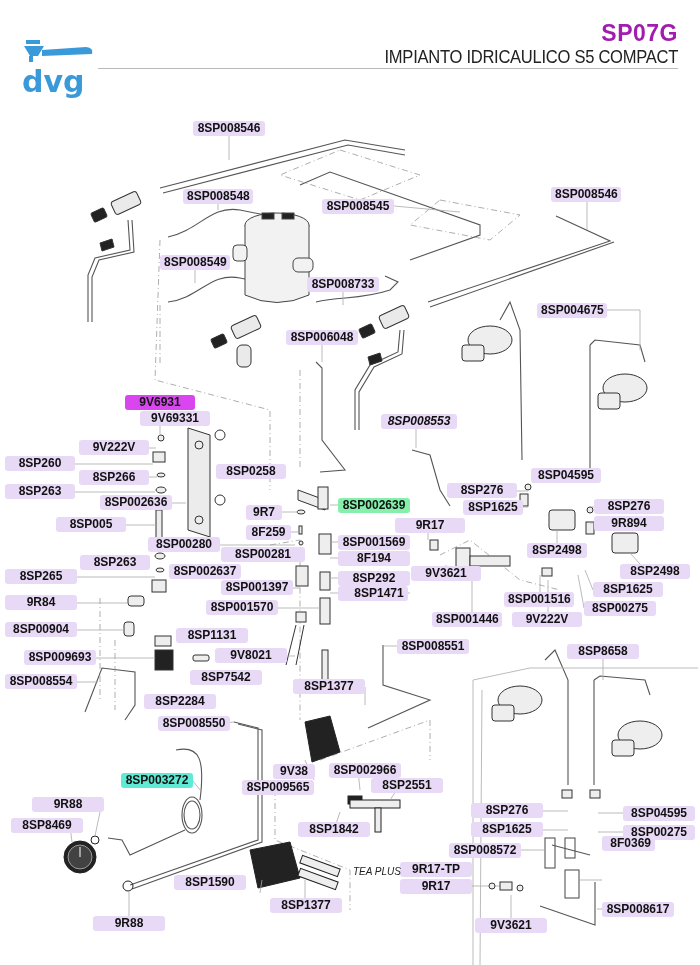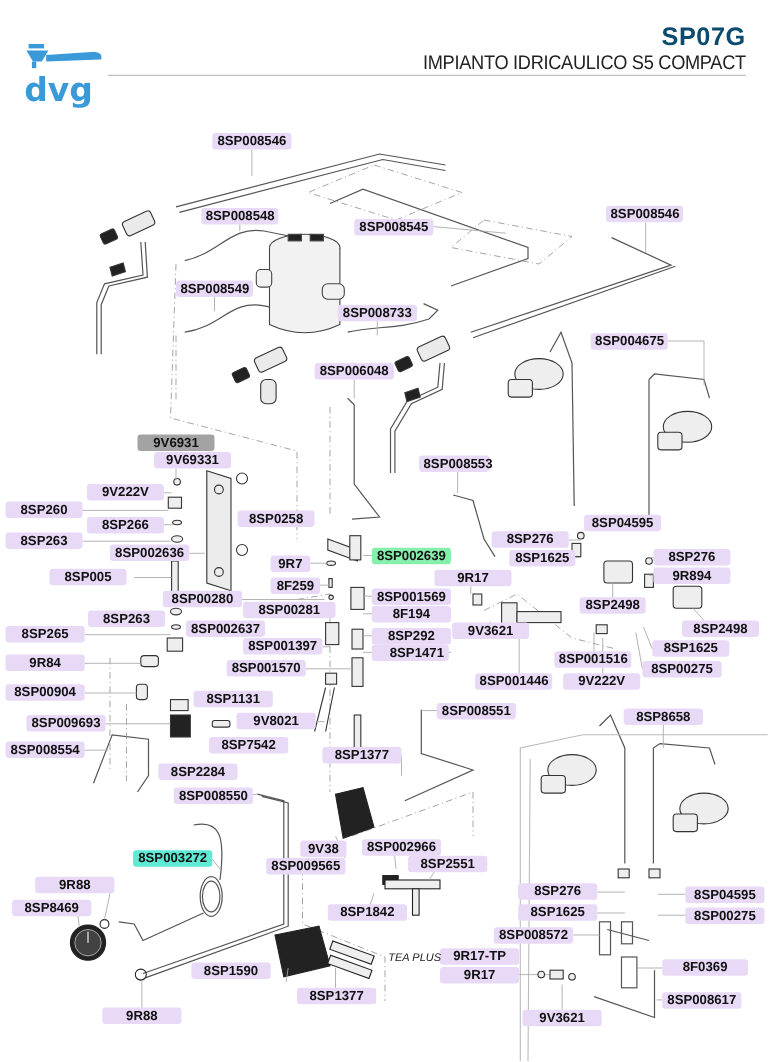--- a/index.html
+++ b/index.html
@@ -1,17 +1,17 @@
 <!DOCTYPE html>
 <html><head>
 <meta charset="utf-8">
 <style>
   html, body { margin:0; padding:0; background:#ffffff; }
   body { width:700px; height:965px; position:relative; overflow:hidden; font-family:"Liberation Sans", sans-serif; }
-  #header-code { position:absolute; right:22px; top:20px; font-size:23px; font-weight:bold; color:#0c4a6e; letter-spacing:0.5px; }
+  #header-code { position:absolute; right:22px; top:20px; font-size:23px; font-weight:bold; color:#a21caf; letter-spacing:0.5px; }
   #header-title { position:absolute; right:22px; top:47px; font-size:18px; color:#222; letter-spacing:-0.3px; font-family:"Liberation Sans", sans-serif; transform:scaleX(0.92); transform-origin:right center; }
   #header-rule { position:absolute; left:98px; right:22px; top:68px; height:1px; background:#b9b9b9; }
   #logo { position:absolute; left:18px; top:38px; width:80px; height:60px; }
   #diagram { position:absolute; left:0; top:0; width:700px; height:965px; }
   .lbl { position:absolute; background:#e8d9f6; color:#111; font-weight:bold; font-size:12px; line-height:15px; height:15px; padding:0 4px; border-radius:3px; text-align:center; white-space:nowrap; font-family:"Liberation Sans", sans-serif; box-sizing:border-box; }
   .note { position:absolute; font-style:italic; font-size:10px; color:#222; font-family:"Liberation Sans", sans-serif; }
 </style>
 </head>
 <body>
 
@@ -286,36 +286,36 @@
 
 <div id="labels">
     <div class="lbl" style="left: 193px; top: 121px; width: 72px; background: rgb(232, 217, 246);">8SP008546</div>
     <div class="lbl" style="left: 183px; top: 189px; width: 70px; background: rgb(232, 217, 246);">8SP008548</div>
     <div class="lbl" style="left: 322px; top: 199px; width: 72px; background: rgb(232, 217, 246);">8SP008545</div>
     <div class="lbl" style="left: 551px; top: 187px; width: 70px; background: rgb(232, 217, 246);">8SP008546</div>
     <div class="lbl" style="left: 160px; top: 255px; width: 70px; background: rgb(232, 217, 246);">8SP008549</div>
     <div class="lbl" style="left: 307px; top: 277px; width: 72px; background: rgb(232, 217, 246);">8SP008733</div>
     <div class="lbl" style="left: 286px; top: 330px; width: 72px; background: rgb(232, 217, 246);">8SP006048</div>
     <div class="lbl" style="left: 537px; top: 303px; width: 70px; background: rgb(232, 217, 246);">8SP004675</div>
-    <div class="lbl" style="left: 125px; top: 395px; width: 70px; background: #a3a3a3;">9V6931</div>
+    <div class="lbl" style="left: 125px; top: 395px; width: 70px; background: #d946ef;">9V6931</div>
     <div class="lbl" style="left: 125px; top: 411px; width: 70px; background: rgb(232, 217, 246); margin-left: 15px;">9V69331</div>
-    <div class="lbl" style="left: 381px; top: 414px; width: 64px; background: rgb(232, 217, 246);">8SP008553</div>
+    <div class="lbl" style="left: 381px; top: 414px; width: 76px; background: rgb(232, 217, 246); font-style: italic;">8SP008553</div>
     <div class="lbl" style="left: 79px; top: 440px; width: 70px; background: rgb(232, 217, 246);">9V222V</div>
     <div class="lbl" style="left: 5px; top: 456px; width: 70px; background: rgb(232, 217, 246);">8SP260</div>
     <div class="lbl" style="left: 79px; top: 470px; width: 70px; background: rgb(232, 217, 246);">8SP266</div>
     <div class="lbl" style="left: 216px; top: 464px; width: 70px; background: rgb(232, 217, 246);">8SP0258</div>
     <div class="lbl" style="left: 531px; top: 468px; width: 70px; background: rgb(232, 217, 246);">8SP04595</div>
     <div class="lbl" style="left: 5px; top: 484px; width: 70px; background: rgb(232, 217, 246);">8SP263</div>
     <div class="lbl" style="left: 447px; top: 483px; width: 70px; background: rgb(232, 217, 246);">8SP276</div>
     <div class="lbl" style="left: 100px; top: 495px; width: 72px; background: rgb(232, 217, 246);">8SP002636</div>
     <div class="lbl" style="left: 338px; top: 498px; width: 72px; background: #86efac;">8SP002639</div>
     <div class="lbl" style="left: 463px; top: 500px; width: 60px; background: rgb(232, 217, 246);">8SP1625</div>
     <div class="lbl" style="left: 594px; top: 499px; width: 70px; background: rgb(232, 217, 246);">8SP276</div>
     <div class="lbl" style="left: 246px; top: 505px; width: 36px; background: rgb(232, 217, 246);">9R7</div>
-    <div class="lbl" style="left: 45px; top: 517px; width: 70px; background: rgb(232, 217, 246);">8SP005</div>
+    <div class="lbl" style="left: 56px; top: 517px; width: 70px; background: rgb(232, 217, 246);">8SP005</div>
     <div class="lbl" style="left: 395px; top: 518px; width: 70px; background: rgb(232, 217, 246);">9R17</div>
     <div class="lbl" style="left: 594px; top: 516px; width: 70px; background: rgb(232, 217, 246);">9R894</div>
     <div class="lbl" style="left: 246px; top: 525px; width: 45px; background: rgb(232, 217, 246);">8F259</div>
     <div class="lbl" style="left: 148px; top: 537px; width: 72px; background: rgb(232, 217, 246);">8SP00280</div>
     <div class="lbl" style="left: 338px; top: 535px; width: 72px; background: rgb(232, 217, 246);">8SP001569</div>
     <div class="lbl" style="left: 527px; top: 543px; width: 60px; background: rgb(232, 217, 246);">8SP2498</div>
     <div class="lbl" style="left: 221px; top: 547px; width: 84px; background: rgb(232, 217, 246);">8SP00281</div>
     <div class="lbl" style="left: 338px; top: 551px; width: 72px; background: rgb(232, 217, 246);">8F194</div>
     <div class="lbl" style="left: 80px; top: 555px; width: 70px; background: rgb(232, 217, 246);">8SP263</div>
     <div class="lbl" style="left: 169px; top: 564px; width: 72px; background: rgb(232, 217, 246);">8SP002637</div>
@@ -350,21 +350,21 @@
     <div class="lbl" style="left: 371px; top: 778px; width: 72px; background: rgb(232, 217, 246);">8SP2551</div>
     <div class="lbl" style="left: 32px; top: 797px; width: 72px; background: rgb(232, 217, 246);">9R88</div>
     <div class="lbl" style="left: 471px; top: 803px; width: 72px; background: rgb(232, 217, 246);">8SP276</div>
     <div class="lbl" style="left: 623px; top: 806px; width: 72px; background: rgb(232, 217, 246);">8SP04595</div>
     <div class="lbl" style="left: 11px; top: 818px; width: 72px; background: rgb(232, 217, 246);">8SP8469</div>
     <div class="lbl" style="left: 298px; top: 822px; width: 72px; background: rgb(232, 217, 246);">8SP1842</div>
     <div class="lbl" style="left: 471px; top: 822px; width: 72px; background: rgb(232, 217, 246);">8SP1625</div>
     <div class="lbl" style="left: 623px; top: 825px; width: 72px; background: rgb(232, 217, 246);">8SP00275</div>
     <div class="lbl" style="left: 449px; top: 843px; width: 72px; background: rgb(232, 217, 246);">8SP008572</div>
     <div class="lbl" style="left: 400px; top: 862px; width: 72px; background: rgb(232, 217, 246);">9R17-TP</div>
-    <div class="lbl" style="left: 602px; top: 872px; width: 78px; background: rgb(232, 217, 246);">8F0369</div>
+    <div class="lbl" style="left: 602px; top: 836px; width: 53px; background: rgb(232, 217, 246); text-align: right;">8F0369</div>
     <div class="lbl" style="left: 174px; top: 875px; width: 72px; background: rgb(232, 217, 246);">8SP1590</div>
     <div class="lbl" style="left: 400px; top: 879px; width: 72px; background: rgb(232, 217, 246);">9R17</div>
     <div class="lbl" style="left: 602px; top: 902px; width: 72px; background: rgb(232, 217, 246);">8SP008617</div>
     <div class="lbl" style="left: 270px; top: 898px; width: 72px; background: rgb(232, 217, 246);">8SP1377</div>
     <div class="lbl" style="left: 475px; top: 918px; width: 72px; background: rgb(232, 217, 246);">9V3621</div>
     <div class="lbl" style="left: 93px; top: 916px; width: 72px; background: rgb(232, 217, 246);">9R88</div>
   </div>
 
 <div class="note" style="left:353px;top:866px;">TEA PLUS</div>
 

